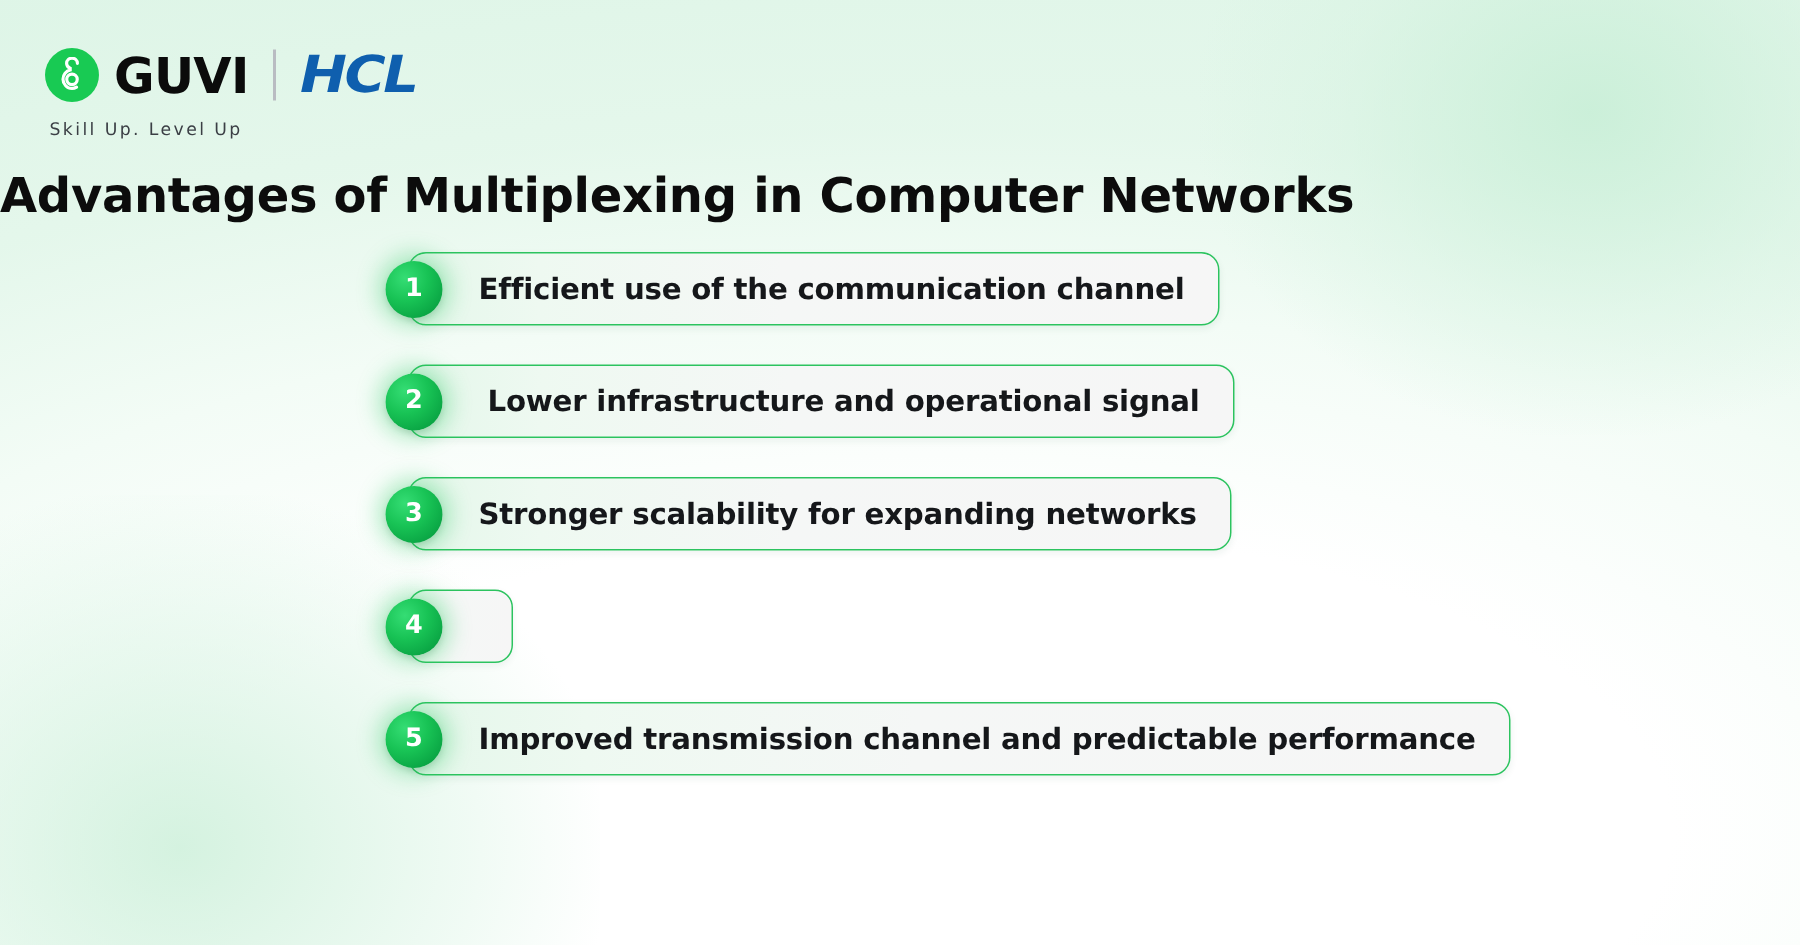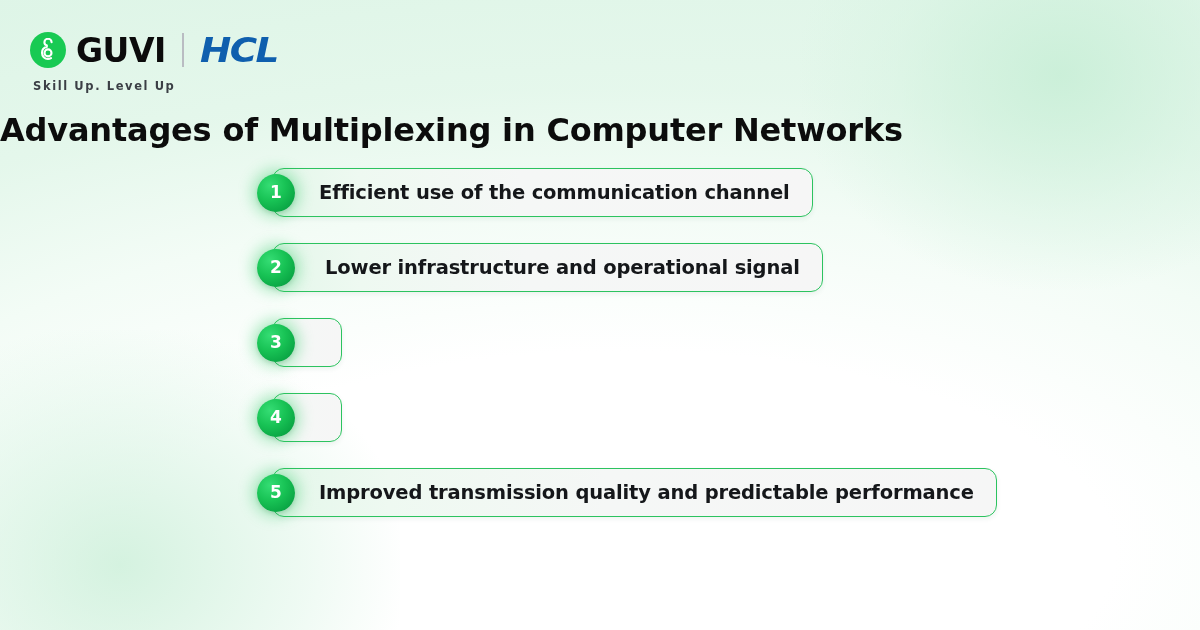--- a/index.html
+++ b/index.html
@@ -93,21 +93,21 @@
     color: #0f5fae;
     line-height: 1;
     transform: scaleX(1.1);
     transform-origin: left center;
   }
   .brand-tagline {
     margin-top: 7px;
     margin-left: 3px;
     font-family: "DejaVu Sans", sans-serif;
     font-size: 11.5px;
-    font-weight: 700;
+    font-weight: 400;
     letter-spacing: 1.6px;
     color: #3b3f45;
     white-space: nowrap;
   }
 
   
   .headline {
     position: absolute;
     left: 0;
     right: 0;
@@ -223,34 +223,35 @@
         </span>
         <span class="pill-text">Lower infrastructure and operational signal</span>
       </div>
     </div>
 
     <div class="item" data-index="2">
       <div class="pill">
         <span class="badge">
           <span class="badge-num">3</span>
         </span>
+        <span class="pill-text">Stronger scalability for expanding networks</span>
       </div>
     </div>
 
     <div class="item" data-index="3">
       <div class="pill">
         <span class="badge">
           <span class="badge-num">4</span>
         </span>
       </div>
     </div>
 
     <div class="item" data-index="4">
       <div class="pill">
         <span class="badge">
           <span class="badge-num">5</span>
         </span>
-        <span class="pill-text">Improved transmission quality and predictable performance</span>
+        <span class="pill-text">Improved transmission channel and predictable performance</span>
       </div>
     </div>
 
   </div>
 </div>
 
 </body></html>

